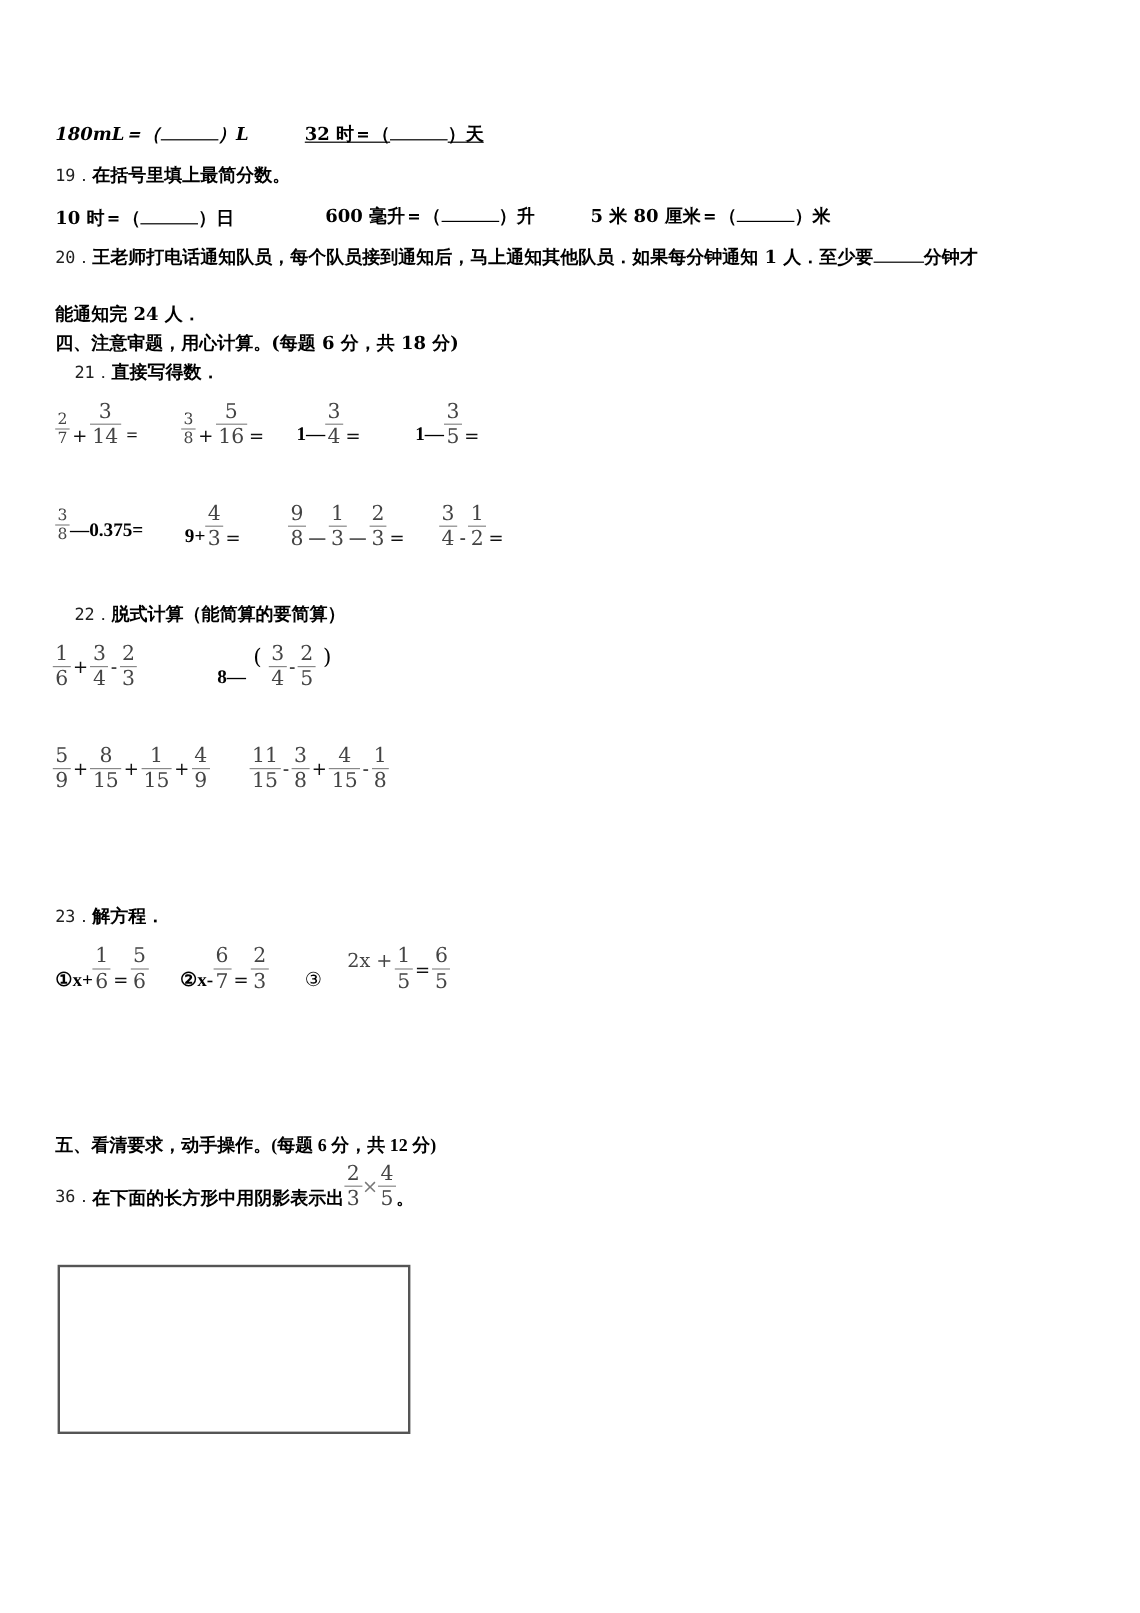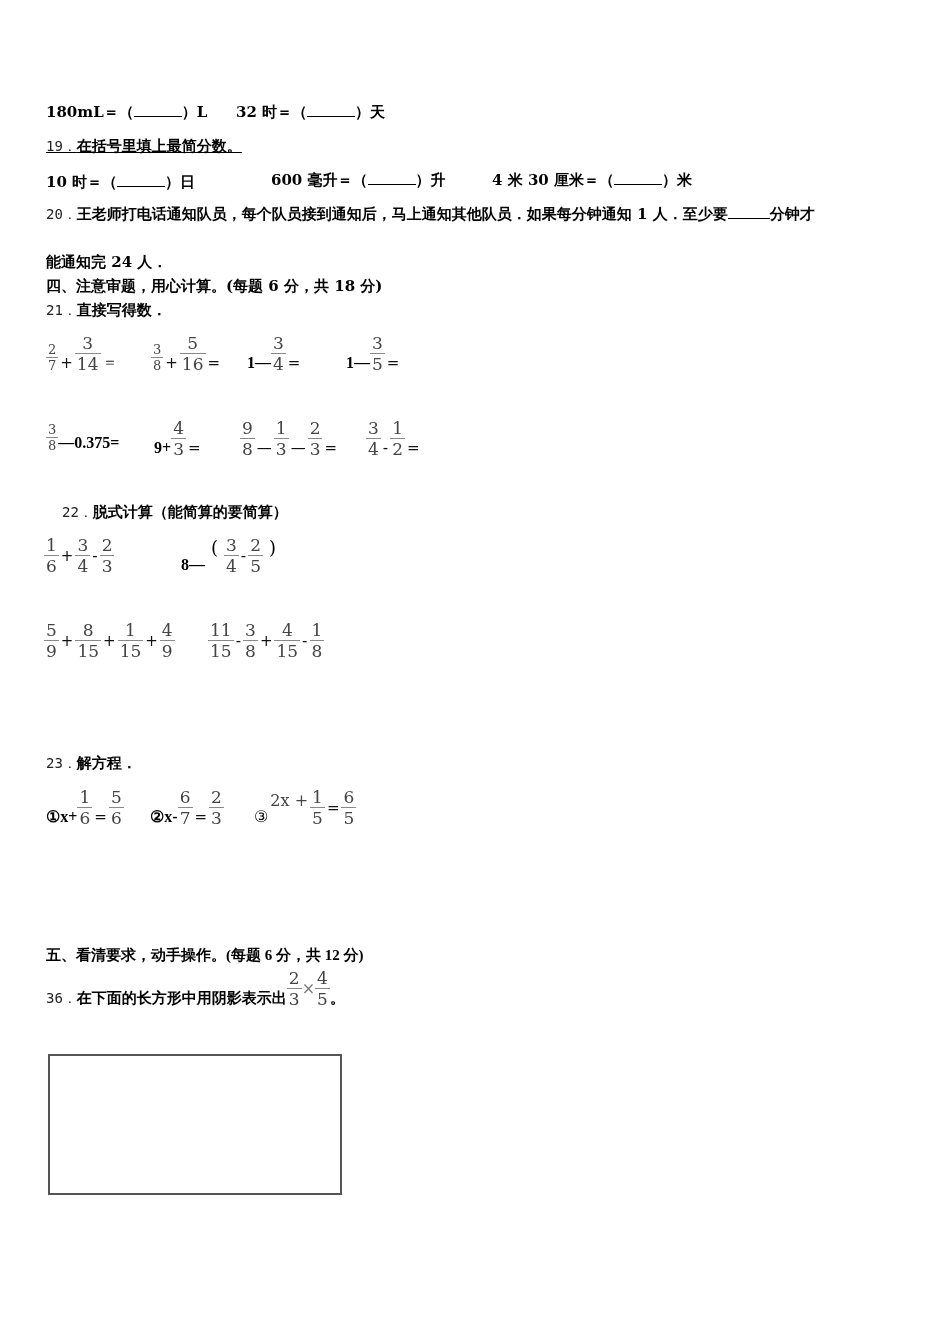--- a/index.html
+++ b/index.html
@@ -23,50 +23,50 @@
   .op { font-family: "DejaVu Sans", "Liberation Sans", sans-serif; font-size: 15px; color: #111; vertical-align: middle; padding: 0 2px; position: relative; top: 9px; }
   .opb { font-weight: bold; font-family: "Liberation Serif", serif; font-size: 16px; color:#000; vertical-align: middle; position: relative; top: 9px; }
   .paren { font-size: 18px; vertical-align: middle; padding: 0 6px; position: relative; top: -8px; }
   .expr { display: inline-flex; align-items: center; }
 
   .rect-box { position: absolute; left: 48px; top: 1054px; width: 294px; height: 141px; border: 2px solid #555; box-sizing: border-box; }
 </style>
 </head>
 <body>
 
-<div class="abs txt" style="left:46px; top:102px;">
+<div class="abs txt" style="left:46px; top:102px;font-style:italic;">
   <span>180mL＝（</span><span class="blank"></span><span>）L</span>
 </div>
-<div class="abs txt" style="left:236px; top:102px;">
+<div class="abs txt" style="left:254px; top:102px;text-decoration:underline;">
   <span>32 时＝（</span><span class="blank"></span><span>）天</span>
 </div>
 
-<div class="abs txt" style="left:46px; top:136px;text-decoration:underline;">
+<div class="abs txt" style="left:46px; top:136px;">
   <span class="qnum">19．</span><span>在括号里填上最简分数。</span>
 </div>
 <div class="abs txt" style="left:46px; top:172px;">
   <span>10 时＝（</span><span class="blank"></span><span>）日</span>
 </div>
 <div class="abs txt" style="left:271px; top:170px;">
   <span>600 毫升＝（</span><span class="blank"></span><span>）升</span>
 </div>
 <div class="abs txt" style="left:492px; top:170px;">
-  <span>4 米 30 厘米＝（</span><span class="blank"></span><span>）米</span>
+  <span>5 米 80 厘米＝（</span><span class="blank"></span><span>）米</span>
 </div>
 
 <div class="abs txt" style="left:46px; top:204px;">
   <span class="qnum">20．</span><span>王老师打电话通知队员，每个队员接到通知后，马上通知其他队员．如果每分钟通知 1 人．至少要</span><span class="blank blank-sm"></span><span>分钟才</span>
 </div>
 <div class="abs txt" style="left:46px; top:252px;">
   <span>能通知完 24 人．</span>
 </div>
 
 <div class="abs txt" style="left:46px; top:276px;">四、注意审题，用心计算。(每题 6 分，共 18 分)</div>
 
-<div class="abs txt" style="left:46px; top:300px;">
+<div class="abs txt" style="left:62px; top:300px;">
   <span class="qnum">21．</span><span>直接写得数．</span>
 </div>
 
 <div class="abs expr" style="left:46px; top:333px;">
   <span class="frac small" style="position:relative;top:4px;">
       <span class="n">2</span>
       <span class="bar"></span>
       <span class="d">7</span>
     </span>
   <span class="op">+</span>
@@ -280,21 +280,21 @@
     </span>
   <span class="op">=</span>
   <span class="frac">
       <span class="n">2</span>
       <span class="bar"></span>
       <span class="d">3</span>
     </span>
 </div>
 <div class="abs expr" style="left:254px; top:787px;">
   <span class="opb" style="font-weight:normal;">③</span>
-  <span class="op" style="top:-7px; font-family:'DejaVu Serif',serif; color:#444; font-size:16px;">2x +</span>
+  <span class="op" style="top:-7px; font-family:'DejaVu Serif',serif; color:#444; font-size:16px;margin-left:19px;">2x +</span>
   <span class="frac">
       <span class="n">1</span>
       <span class="bar"></span>
       <span class="d">5</span>
     </span>
   <span class="op" style="top:0">=</span>
   <span class="frac">
       <span class="n">6</span>
       <span class="bar"></span>
       <span class="d">5</span>

